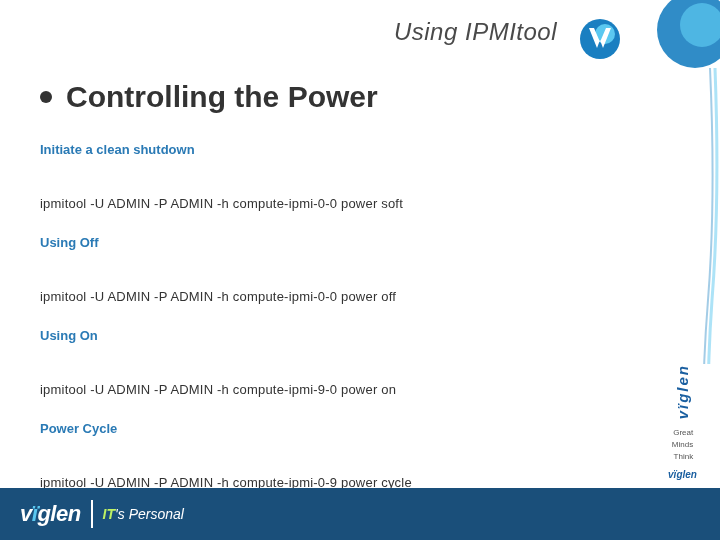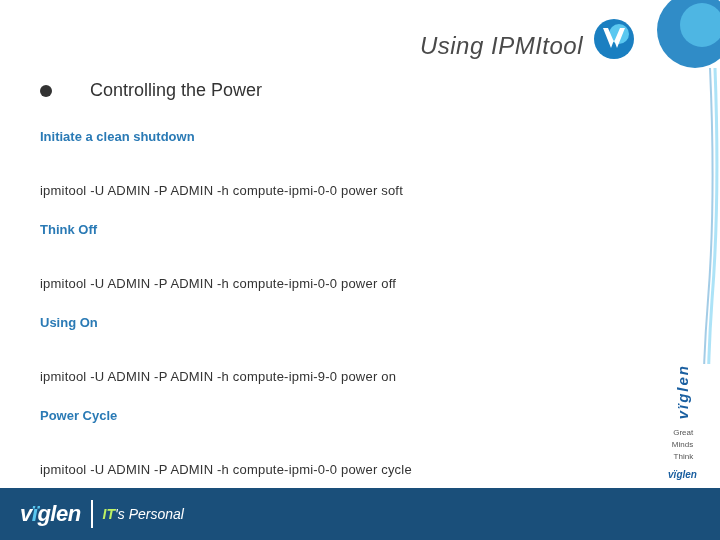--- a/index.html
+++ b/index.html
@@ -25,24 +25,24 @@
 
     .right-decoration svg {
       width: 100%;
       height: 100%;
     }
 
     
     .header {
       position: absolute;
       top: 18px;
-      right: 85px;
-      display: flex;
-      align-items: flex-end;
-      gap: 10px;
+      right: 99px;
+      display: flex;
+      align-items: flex-start;
+      gap: 22px;
     }
 
     .header-title {
       font-size: 24px;
       color: #4a4a4a;
       font-style: italic;
       font-weight: 300;
       letter-spacing: 0.5px;
     }
 
@@ -69,24 +69,23 @@
 
     .bullet-dot {
       width: 12px;
       height: 12px;
       background: #333;
       border-radius: 50%;
       flex-shrink: 0;
     }
 
     .main-heading-text {
-      font-size: 18px;
+      font-size: 30px;
       color: #333333;
-      font-weight: 400;
-      margin-left: 24px;
+      font-weight: 700;
     }
 
     
     .section {
       margin-bottom: 24px;
     }
 
     .section-label {
       font-size: 13px;
       font-weight: bold;
@@ -213,30 +212,30 @@
     <div class="bullet-dot"></div>
     <span class="main-heading-text">Controlling the Power</span>
   </div>
 
   <div id="sections-container">
   <div class="section">
         <div class="section-label">Initiate a clean shutdown</div>
         <div class="command">ipmitool -U ADMIN -P ADMIN -h compute-ipmi-0-0 power soft</div>
       </div>
       <div class="section">
-        <div class="section-label">Think Off</div>
+        <div class="section-label">Using Off</div>
         <div class="command">ipmitool -U ADMIN -P ADMIN -h compute-ipmi-0-0 power off</div>
       </div>
       <div class="section">
         <div class="section-label">Using On</div>
         <div class="command">ipmitool -U ADMIN -P ADMIN -h compute-ipmi-9-0 power on</div>
       </div>
       <div class="section">
         <div class="section-label">Power Cycle</div>
-        <div class="command">ipmitool -U ADMIN -P ADMIN -h compute-ipmi-0-0 power cycle</div>
+        <div class="command">ipmitool -U ADMIN -P ADMIN -h compute-ipmi-0-9 power cycle</div>
       </div>
     </div>
 
 </div>
 
 <div class="right-panel">
   <div class="right-panel-bottom">
     <div style="writing-mode:vertical-rl; transform:rotate(180deg); font-size:15px; font-weight:bold; font-style:italic; color:#1a5fa0; letter-spacing:2px; margin-bottom:6px;">vïglen</div>
     <div class="great-minds">Great<br>Minds<br>Think</div>
     <div style="margin-top:4px; font-size:10px; font-weight:bold; font-style:italic; color:#1a5fa0;">vïglen</div>

